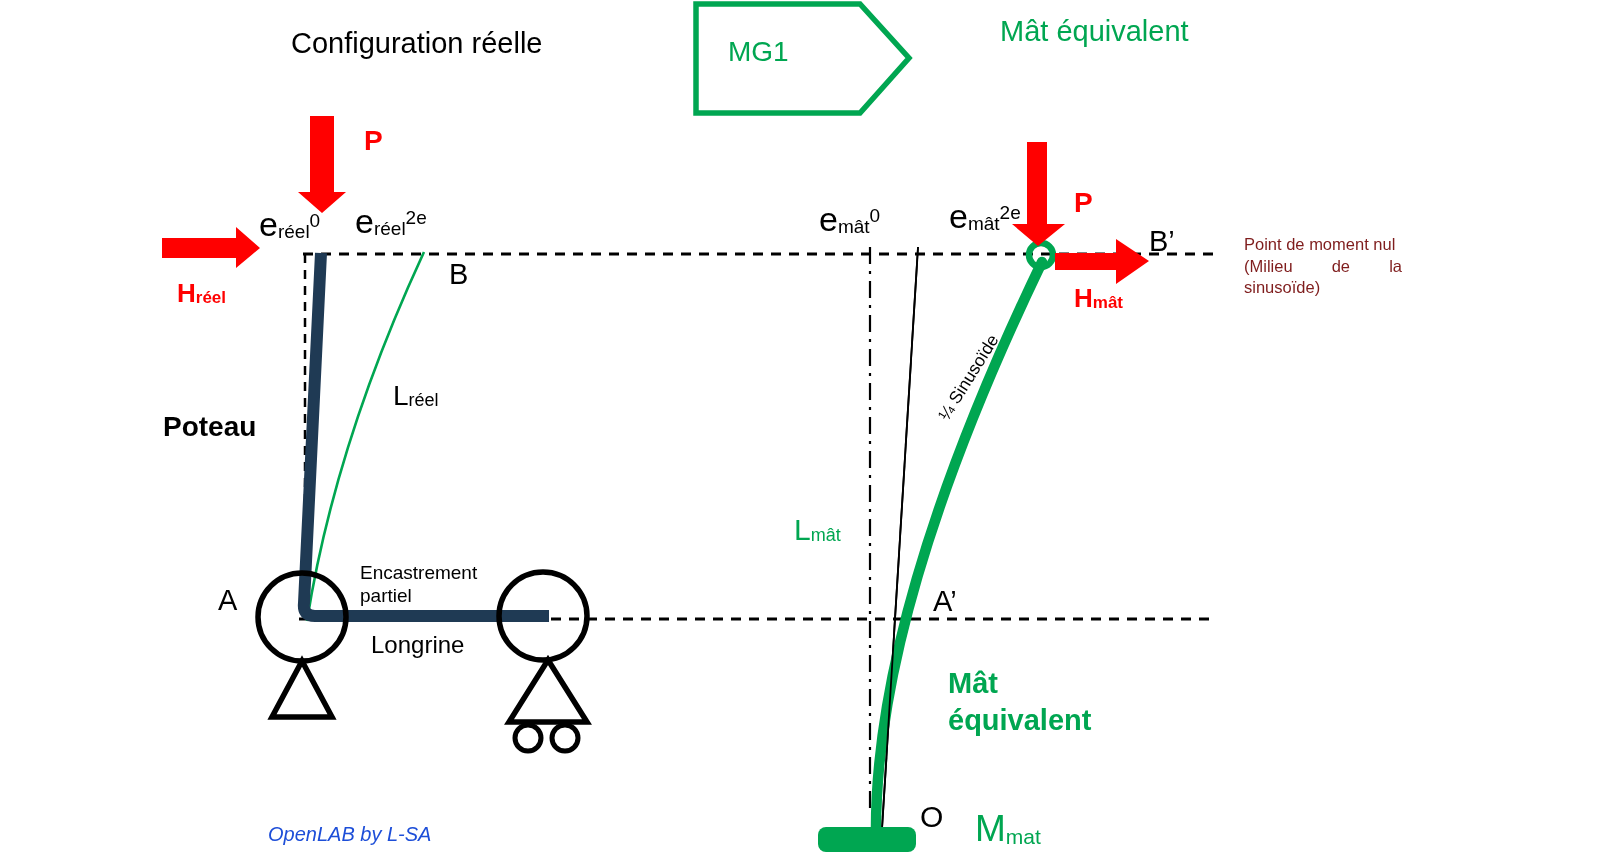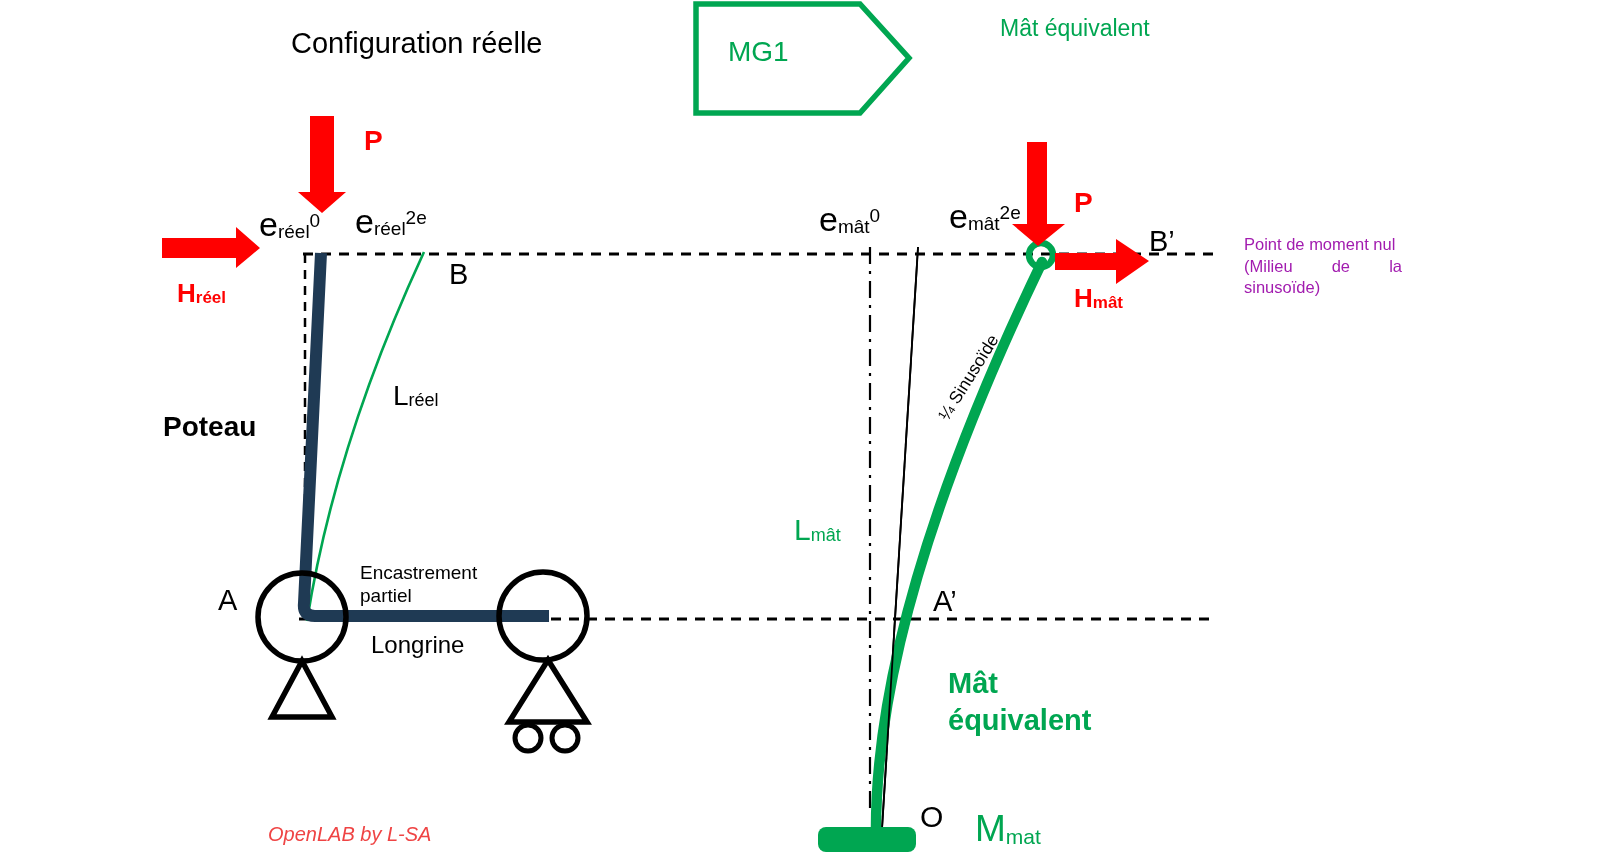--- a/index.html
+++ b/index.html
@@ -4,32 +4,32 @@
 <style>
   html,body{margin:0;padding:0;background:#fff;}
   #slide{
     position:relative;width:1608px;height:863px;background:#ffffff;
     font-family:"Liberation Sans",sans-serif;color:#000;overflow:hidden;margin-left:12px;
   }
   #layer-svg{position:absolute;left:0;top:0;width:1608px;height:863px;}
   .lbl{position:absolute;line-height:1;white-space:nowrap;}
   .green{color:#00A651;}
   .red{color:#FF0000;font-weight:700;}
-  .gray{color:#ef4444;}
+  .gray{color:#1d4ed8;}
   .b{font-weight:700;}
   .sci{font-size:34px;}
   .sci sub{font-size:19px;vertical-align:-0.10em;}
   .sci sup{font-size:19px;vertical-align:0.48em;}
   .hl{font-size:26px;}
   .hl sub{font-size:17px;vertical-align:-0.08em;font-weight:700;}
   .ll{font-size:29px;}
   .ll sub{font-size:18px;vertical-align:-0.08em;}
   .ml{font-size:37px;}
   .ml sub{font-size:21px;vertical-align:-0.12em;}
-  .note{position:absolute;font-size:16.5px;line-height:21.5px;width:158px;color:#a21caf;}
+  .note{position:absolute;font-size:16.5px;line-height:21.5px;width:158px;color:#7f1d1d;}
   .note p{margin:0;text-align:justify;}
   .wrapblock{white-space:normal;}
   .mast-title{font-size:29px;font-weight:700;line-height:37px;}
   .justline{text-align:justify;-moz-text-align-last:justify;text-align-last:justify;white-space:normal;}
 </style>
 </head>
 <body>
 
 <div id="slide">
 
@@ -61,21 +61,21 @@
     <path d="M298 116 H322 V192 H334 L310 213 L286 192 H298 Z" fill="#FF0000"></path>
     <path d="M150 238 H224 V227 L248 248 L224 268 V258 H150 Z" fill="#FF0000"></path>
     <path d="M1015 142 H1035 V224 H1053 L1026 246 L1000 224 H1015 Z" fill="#FF0000"></path>
     <path d="M1043 253 H1104 V239 L1137 261 L1104 284 V270 H1043 Z" fill="#FF0000"></path>
 
     <path d="M 684 4 L 848 4 L 897 58 L 848 113 L 684 113 Z" fill="#fff" stroke="#00A651" stroke-width="5.5"></path>
   </svg>
 
   <div class="lbl" style="left:279px;top:29px;font-size:29px;">Configuration réelle</div>
   <div class="lbl green" style="left:716px;top:38px;font-size:28px;">MG1</div>
-  <div class="lbl green" style="left:988px;top:17px;font-size:23px;">Mât équivalent</div>
+  <div class="lbl green" style="left:988px;top:17px;font-size:29px;">Mât équivalent</div>
 
   <div class="lbl red" style="left:352px;top:127px;font-size:28px;">P</div>
   <div class="lbl sci" style="left:247px;top:207px;"><span>e</span><sub>réel</sub><sup>0</sup></div>
   <div class="lbl sci" style="left:343px;top:204px;"><span>e</span><sub>réel</sub><sup>2e</sup></div>
   <div class="lbl red hl" style="left:165px;top:280px;"><span>H</span><sub>réel</sub></div>
   <div class="lbl" style="left:437px;top:260px;font-size:29px;">B</div>
   <div class="lbl ll" style="left:381px;top:382px;font-size:28px;"><span>L</span><sub>réel</sub></div>
   <div class="lbl b" style="left:151px;top:413px;font-size:28px;text-align:right;">Poteau</div>
   <div class="lbl" style="left:206px;top:586px;font-size:29px;">A</div>
   <div class="lbl wrapblock" style="left:348px;top:561px;width:132px;font-size:19px;line-height:23px;">Encastrement partiel</div>

